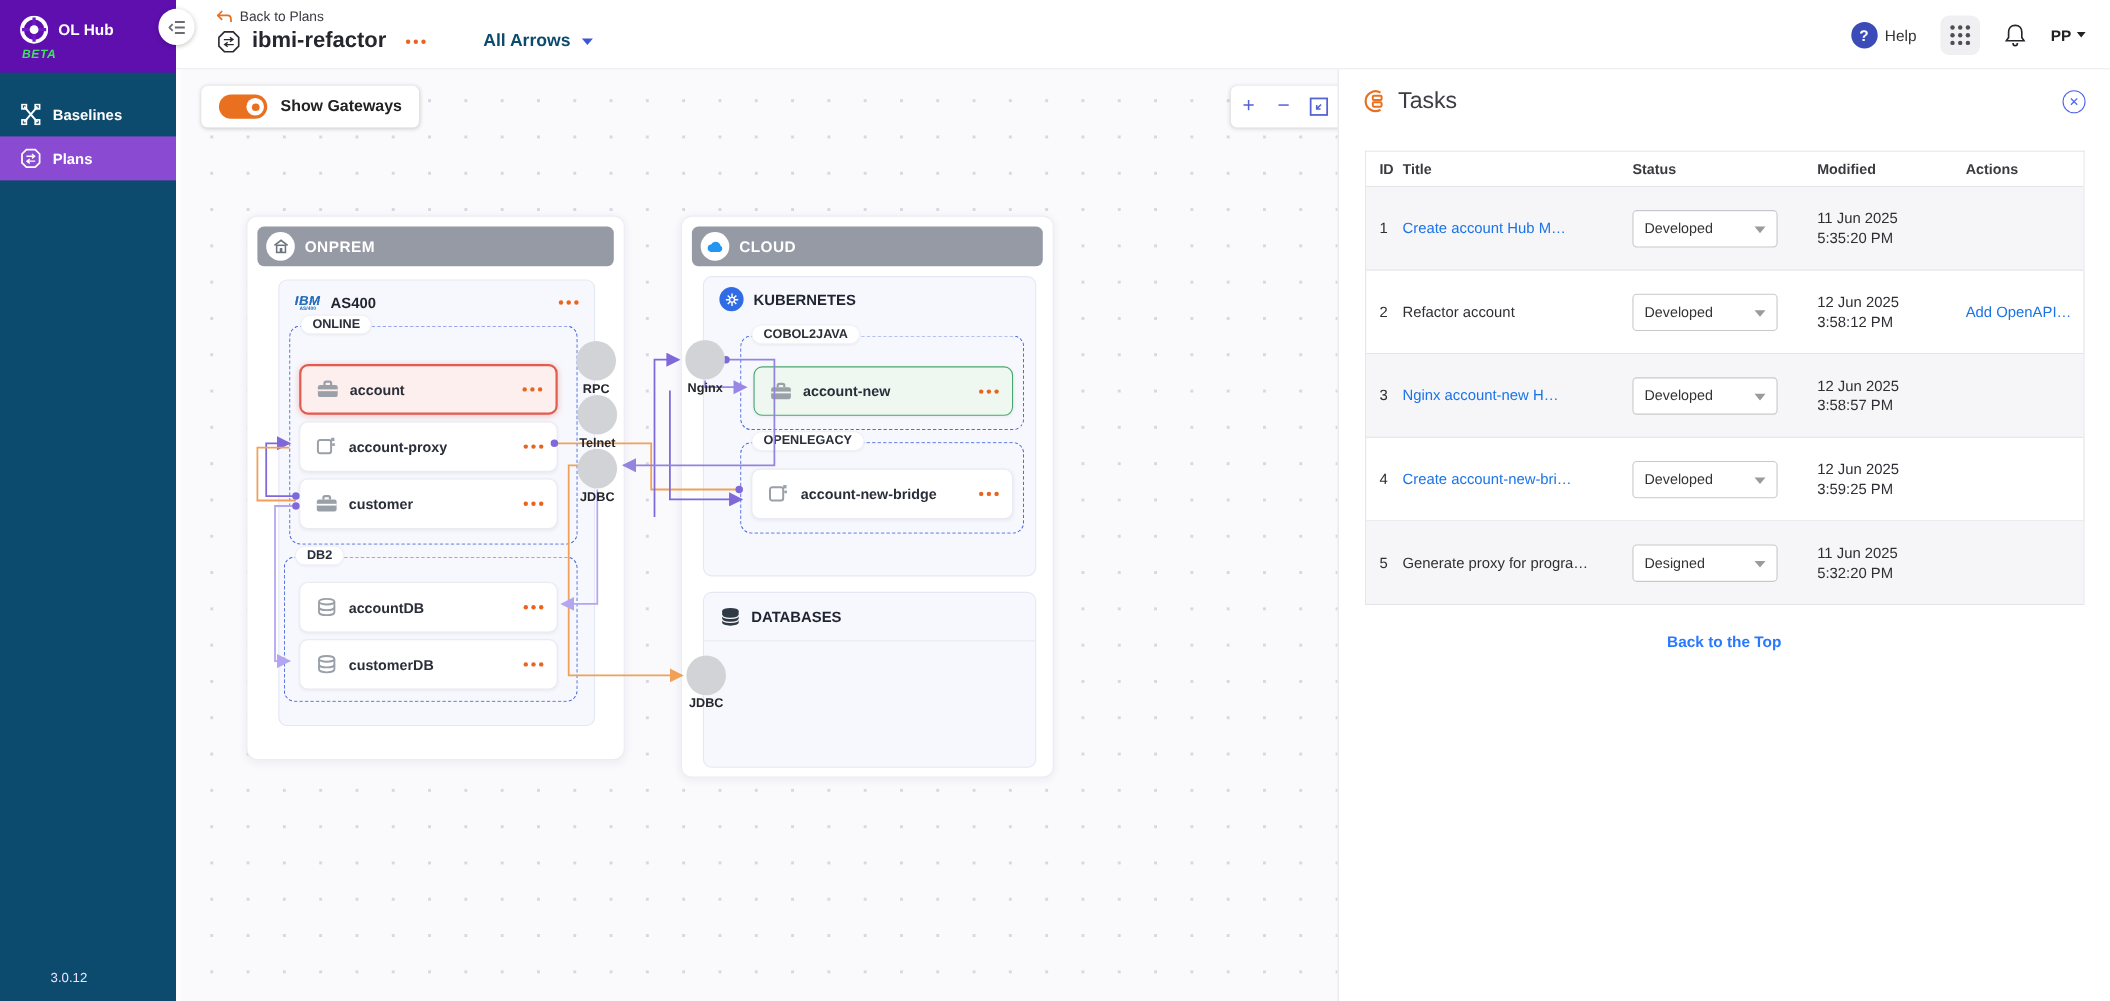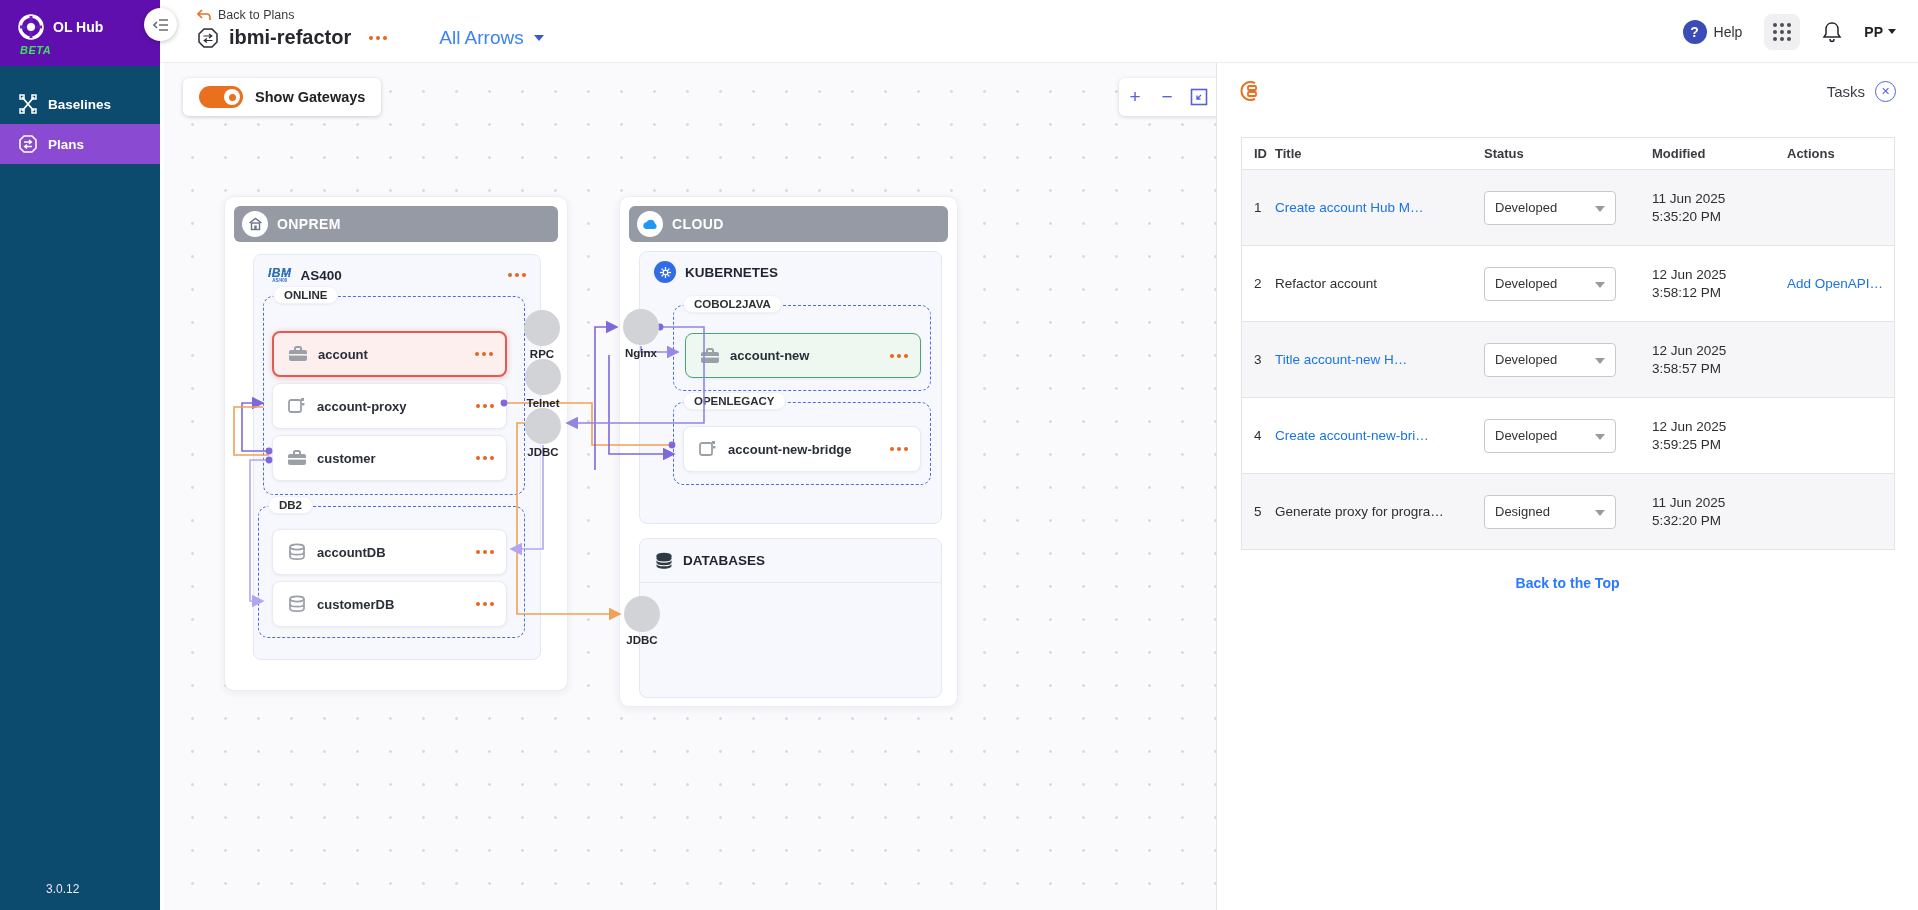--- a/index.html
+++ b/index.html
@@ -31,21 +31,21 @@
     border-bottom:1px solid #ececf0; z-index:10; }
   .back-row { position:absolute; left:37px; top:8px; display:flex; align-items:center; gap:6px;
     font-size:12.5px; color:#3a3a42; cursor:pointer; }
   .title-row { position:absolute; left:37px; top:26px; display:flex; align-items:center; }
   .plan-icon { width:22px; height:22px; margin-right:10px; }
   .page-title { font-size:20px; font-weight:bold; color:#26262e; }
   .dots3 { display:inline-flex; gap:3px; align-items:center; cursor:pointer; }
   .dots3 i { width:4px; height:4px; border-radius:50%; background:#e8641f; display:block;}
   .title-dots { margin-left:18px; }
   .arrows-filter { display:flex; align-items:center; gap:10px; margin-left:52px; cursor:pointer; }
-  .arrows-filter .lbl { font-size:19px; font-weight:normal; color:#3b82f6; }
+  .arrows-filter .lbl { font-size:16px; font-weight:bold; color:#0c4a6e; }
   .caret-down { width:0; height:0; border-left:5px solid transparent; border-right:5px solid transparent;
     border-top:6px solid #3d56d6; }
   .topbar-right { position:absolute; right:22px; top:0; height:63px; display:flex; align-items:center; gap:22px; }
   .help { display:flex; align-items:center; gap:7px; cursor:pointer; }
   .help-circle { width:24px; height:24px; border-radius:50%; background:#3b4bb8; color:#fff;
     font-weight:bold; font-size:14px; display:flex; align-items:center; justify-content:center; }
   .help-label { font-size:14px; color:#333; }
   .apps-btn { width:36px; height:36px; border-radius:8px; background:#f0f0f3; display:grid;
     grid-template-columns:repeat(3,4px); grid-template-rows:repeat(3,4px); gap:3px;
     align-content:center; justify-content:center; cursor:pointer; }
@@ -116,21 +116,21 @@
     background:repeating-linear-gradient(#2a6fbb 0 2px,#fff 2px 3px); -webkit-background-clip:text; }
   .ibm-sub { color:#2a6fbb; font-size:4.5px; font-weight:bold; }
 
   .k8s-badge { width:22px; height:22px; border-radius:50%; background:#326ce5; color:#fff;
     display:flex; align-items:center; justify-content:center; font-size:12px; }
 
   
   .tasks-panel { position:absolute; left:1216px; top:63px; width:702px; height:847px; background:#fff;
     border-left:1px solid #e4e4ea; z-index:9; }
   .tasks-header { display:flex; align-items:center; gap:10px; padding:17px 22px 14px 22px; }
-  .tasks-title { font-size:15px; color:#3c3c44; font-weight:500; flex:1;text-align:right; }
+  .tasks-title { font-size:21px; color:#3c3c44; font-weight:500; flex:1; }
   .panel-close { width:21px; height:21px; border-radius:50%; border:1.5px solid #4f63f0; color:#4f63f0;
     font-size:11px; display:flex; align-items:center; justify-content:center; cursor:pointer; }
 
   .task-table { position:absolute; left:24px; top:74px; width:654px; border:1px solid #e4e4e8; border-bottom:none;}
   .t-head { display:flex; height:32px; align-items:center; border-bottom:1px solid #e4e4e8;
     font-size:13px; font-weight:bold; color:#3a3a40; background:#fff;}
   .t-row { display:flex; height:76px; align-items:center; border-bottom:1px solid #e4e4e8; font-size:13.5px; color:#2e2e34;}
   .t-row.odd { background:#f6f6f8; }
   .c-id { width:33px; padding-left:12px; flex:0 0 33px;}
   .c-title { width:209px; flex:0 0 209px; padding-right:10px; white-space:nowrap; overflow:hidden; text-overflow:ellipsis;}
@@ -548,21 +548,21 @@
           <span class="status-select">
             <span>Developed</span>
           </span>
         </span>
       <span class="c-mod"><span>12 Jun 2025</span><br><span>3:58:12 PM</span></span>
       <span class="c-act link">Add OpenAPI…</span>
     </div>
 
     <div class="t-row odd">
       <span class="c-id">3</span>
-      <span class="c-title link">Title account-new H…</span>
+      <span class="c-title link">Nginx account-new H…</span>
       <span class="c-status">
           <span class="status-select">
             <span>Developed</span>
           </span>
         </span>
       <span class="c-mod"><span>12 Jun 2025</span><br><span>3:58:57 PM</span></span>
       <span class="c-act link"></span>
     </div>
 
     <div class="t-row">

